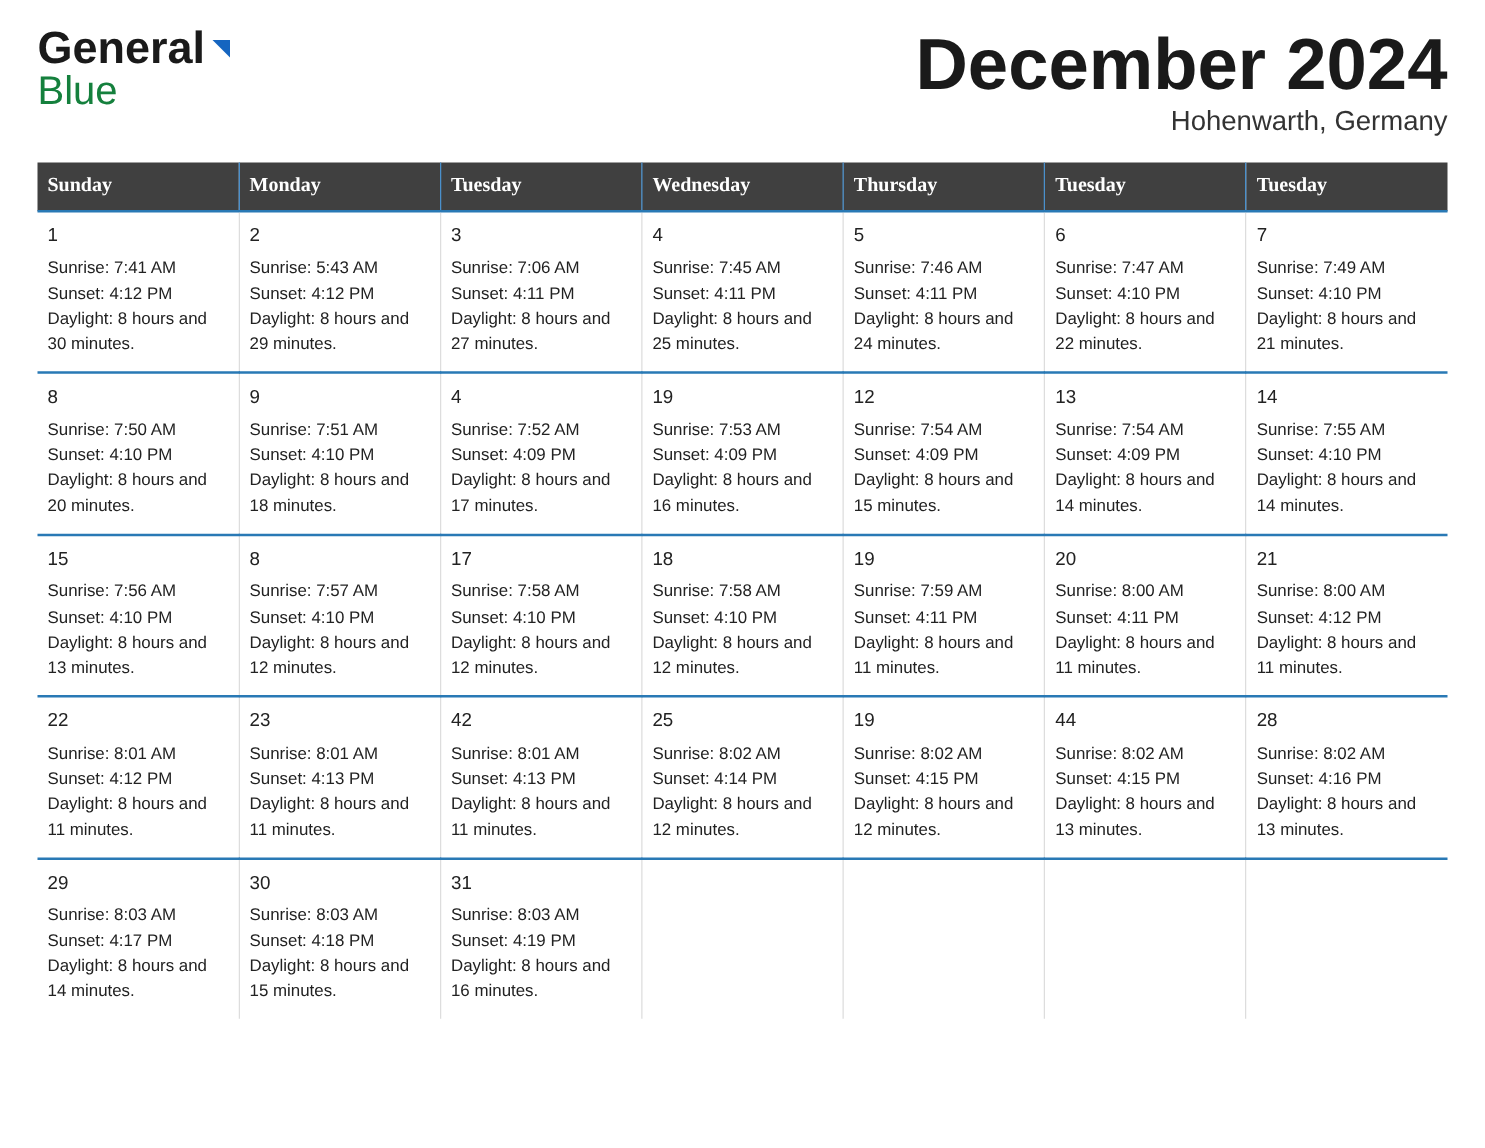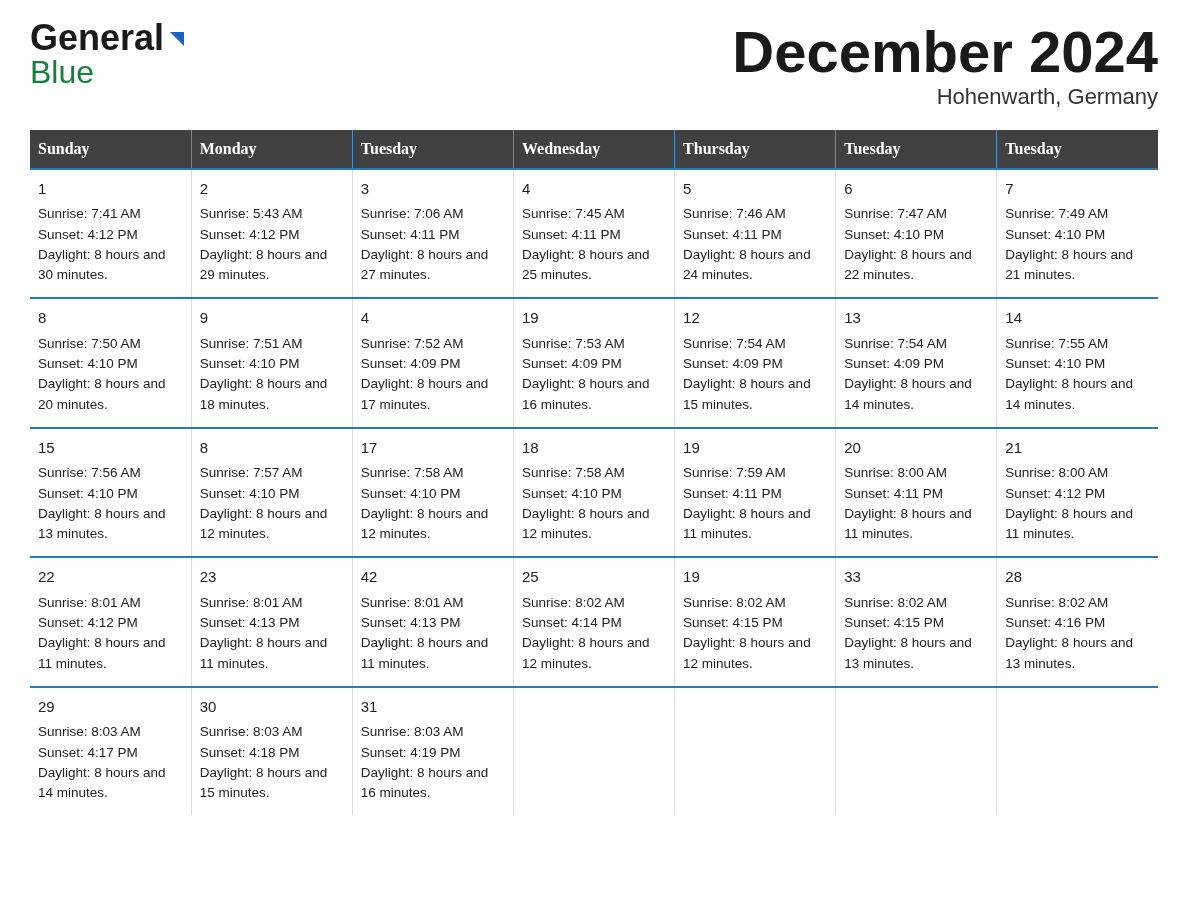--- a/index.html
+++ b/index.html
@@ -285,21 +285,21 @@
         <span>Sunset: 4:14 PM</span><br>
         <span>Daylight: 8 hours and 12 minutes.</span>
       </td>
         <td>
         <span class="day-num">19</span>
         <span>Sunrise: 8:02 AM</span><br>
         <span>Sunset: 4:15 PM</span><br>
         <span>Daylight: 8 hours and 12 minutes.</span>
       </td>
         <td>
-        <span class="day-num">33</span>
+        <span class="day-num">44</span>
         <span>Sunrise: 8:02 AM</span><br>
         <span>Sunset: 4:15 PM</span><br>
         <span>Daylight: 8 hours and 13 minutes.</span>
       </td>
         <td>
         <span class="day-num">28</span>
         <span>Sunrise: 8:02 AM</span><br>
         <span>Sunset: 4:16 PM</span><br>
         <span>Daylight: 8 hours and 13 minutes.</span>
       </td>

